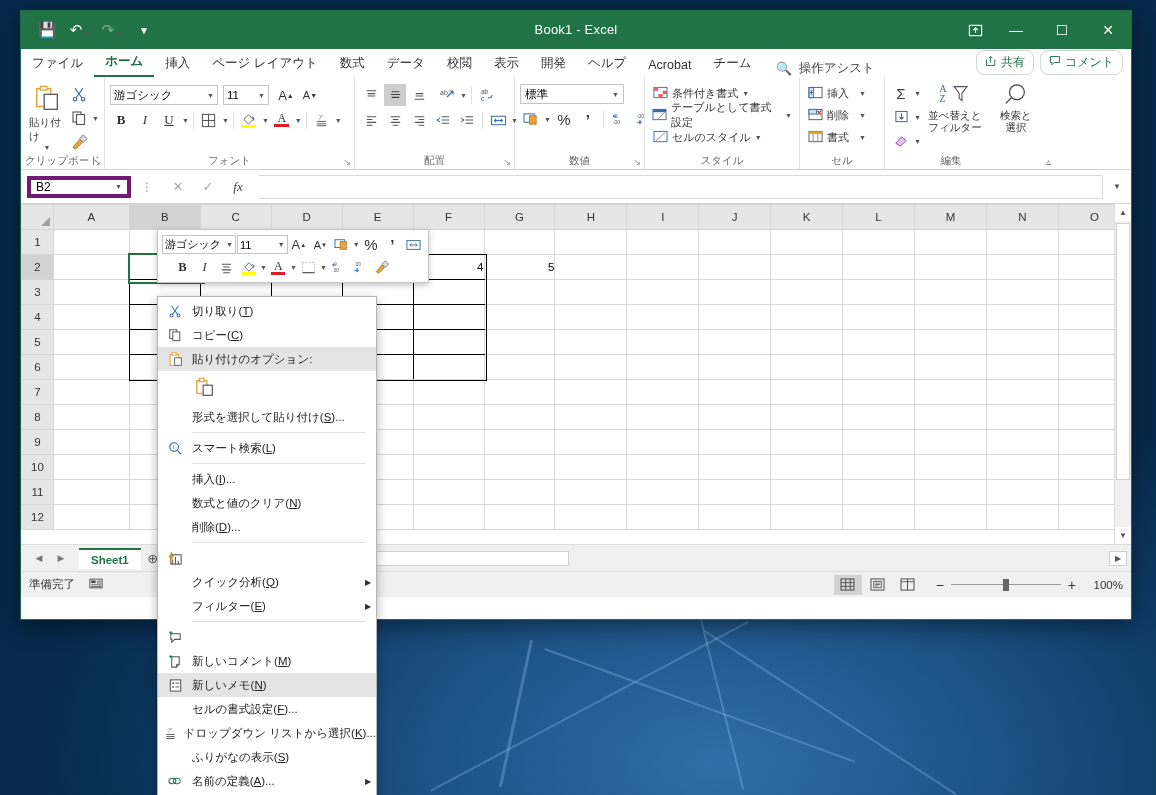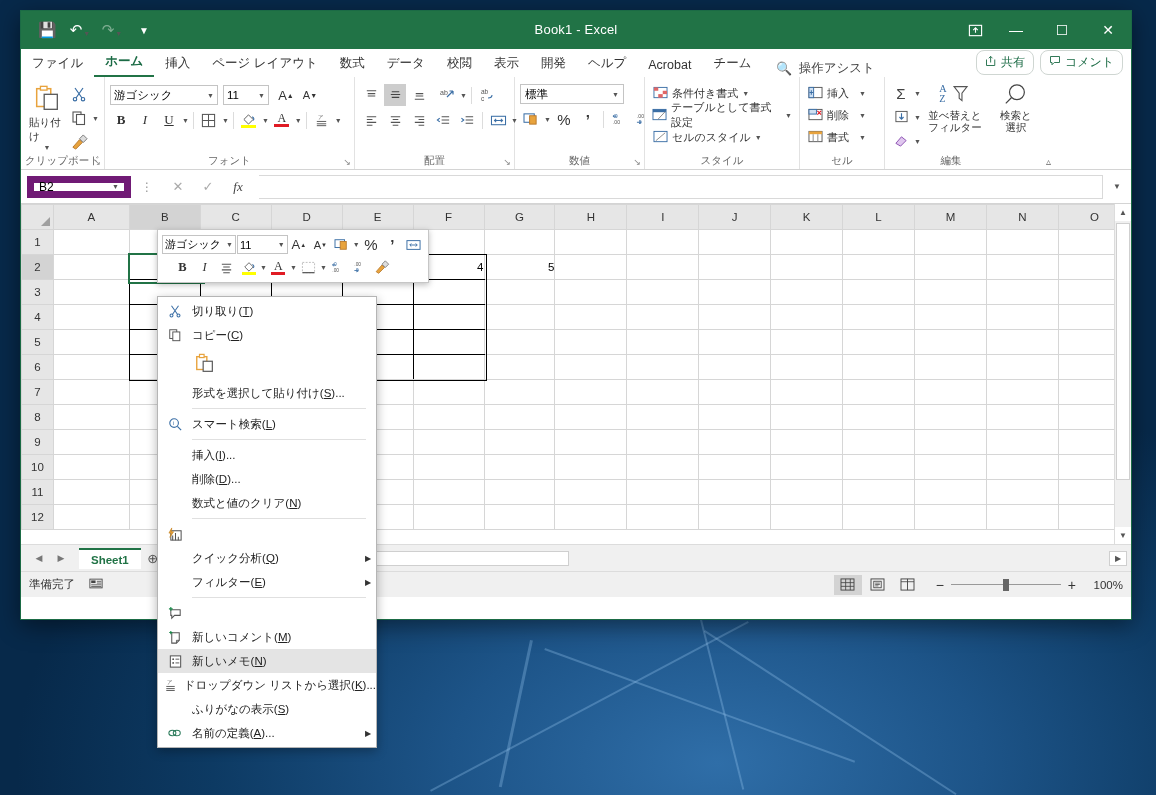--- a/index.html
+++ b/index.html
@@ -67,21 +67,21 @@
       display:flex;align-items:center;justify-content:space-between;padding:0 3px;box-sizing:border-box;background:#fff;}
   .num-input{width:104px;height:20px;border:1px solid #c4c4c4;font-size:11.5px;
       display:flex;align-items:center;justify-content:space-between;padding:0 4px;box-sizing:border-box;background:#fff;}
   .lblrow{display:flex;align-items:center;gap:4px;font-size:11px;color:#333;height:22px;padding:0 2px;}
   .ic{width:16px;height:16px;display:inline-flex;align-items:center;justify-content:center;font-size:12px;}
   .collapse{position:absolute;right:6px;bottom:2px;font-size:10px;color:#666;}
 
   
   .fbar{height:34px;background:#fff;border-bottom:1px solid #d4d4d4;display:flex;align-items:center;
      padding:0 6px;gap:6px;box-sizing:border-box;}
-  .namebox{width:104px;height:22px;border:7px solid #701a75;font-size:12px;display:flex;
+  .namebox{width:104px;height:22px;border:4px solid #701a75;font-size:12px;display:flex;
      align-items:center;justify-content:space-between;padding:0 5px;box-sizing:border-box;}
   .fdots{color:#999;font-size:12px;padding:0 4px;}
   .fbtns{display:flex;gap:0;}
   .fbtn{width:30px;height:22px;display:flex;align-items:center;justify-content:center;font-size:13px;color:#aaa;}
   .fbtn.fx{color:#444;font-style:italic;font-family:"Liberation Serif",serif;}
   .finput{flex:1;height:22px;border:1px solid #d9d9d9;border-left:none;background:#fff;}
   .fdrop{width:16px;height:22px;display:flex;align-items:center;justify-content:center;font-size:8px;color:#555;}
 
   
   .gridwrap{position:relative;height:340px;background:#fff;overflow:hidden;}
@@ -1010,20 +1010,30 @@
   </div>
   <div class="mi">
     <span class="mic">
       <svg width="14" height="14" viewBox="0 0 16 16">
           <rect x="2" y="2" width="8" height="10" fill="#fff" stroke="#555" stroke-width="1.1"></rect>
           <rect x="5.5" y="4.5" width="8" height="10" fill="#fff" stroke="#555" stroke-width="1.1"></rect>
         </svg>
     </span>
     <span class="mtx">コピー(<u>C</u>)</span>
   </div>
+  <div class="mi hl">
+    <span class="mic">
+      <svg width="15" height="15" viewBox="0 0 18 18">
+          <rect x="2.5" y="3" width="10" height="13" fill="#fff" stroke="#e8a33d" stroke-width="1.3"></rect>
+          <rect x="5" y="1" width="5" height="3" fill="#fff" stroke="#e8a33d" stroke-width="1.1"></rect>
+          <rect x="8" y="7" width="8" height="9" fill="#fff" stroke="#5a5a5a" stroke-width="1.1"></rect>
+        </svg>
+    </span>
+    <span class="mtx">貼り付けのオプション:</span>
+  </div>
   <div class="pasteicons">
     <span class="pbig">
       <svg width="22" height="22" viewBox="0 0 24 24">
           <rect x="3" y="4" width="11" height="14" fill="#fff" stroke="#e8a33d" stroke-width="1.5"></rect>
           <rect x="6" y="1.5" width="5" height="3.5" fill="#fff" stroke="#e8a33d" stroke-width="1.3"></rect>
           <rect x="10" y="9" width="10" height="11" fill="#fff" stroke="#5a5a5a" stroke-width="1.3"></rect>
         </svg>
     </span>
   </div>
   <div class="mi">
@@ -1041,25 +1051,25 @@
     </span>
     <span class="mtx">スマート検索(<u>L</u>)</span>
   </div>
   <div class="misep"></div>
   <div class="mi">
     <span class="mic"></span>
     <span class="mtx">挿入(<u>I</u>)...</span>
   </div>
   <div class="mi">
     <span class="mic"></span>
+    <span class="mtx">数式と値のクリア(<u>N</u>)</span>
+  </div>
+  <div class="mi">
+    <span class="mic"></span>
     <span class="mtx">削除(<u>D</u>)...</span>
-  </div>
-  <div class="mi">
-    <span class="mic"></span>
-    <span class="mtx">数式と値のクリア(<u>N</u>)</span>
   </div>
   <div class="misep"></div>
   <div class="mi">
     <span class="mic">
       <svg width="15" height="15" viewBox="0 0 16 16">
           <rect x="3" y="4" width="11" height="10" fill="#fff" stroke="#555" stroke-width="1.1"></rect>
           <path d="M5 14 V9 M8 14 V6.5 M11 14 V10.5" stroke="#555" stroke-width="1.1"></path>
           <path d="M4 1 L1 6.5 H3.5 L2 11 L6 5 H3.5 Z" fill="#e8a33d" stroke="#c4821f" stroke-width="0.7"></path>
         </svg>
     </span>
@@ -1100,20 +1110,24 @@
       <svg width="15" height="15" viewBox="0 0 16 16">
           <rect x="2.5" y="2" width="11" height="12" fill="#fff" stroke="#555" stroke-width="1.1"></rect>
           <circle cx="5.5" cy="5.5" r="1" fill="#555"></circle>
           <circle cx="5.5" cy="9.5" r="1" fill="#555"></circle>
           <path d="M8 5.5 H12 M8 9.5 H12" stroke="#555" stroke-width="1"></path>
         </svg>
     </span>
     <span class="mtx">新しいメモ(<u>N</u>)</span>
   </div>
   <div class="mi">
+    <span class="mic"></span>
+    <span class="mtx">セルの書式設定(<u>F</u>)...</span>
+  </div>
+  <div class="mi">
     <span class="mic">
       <svg width="15" height="15" viewBox="0 0 16 16">
           <text x="4" y="6" font-size="6" fill="#555">ア</text>
           <path d="M3.5 9 H12.5 M3.5 11.3 H12.5 M3.5 13.3 H12.5" stroke="#555" stroke-width="1"></path>
         </svg>
     </span>
     <span class="mtx">ドロップダウン リストから選択(<u>K</u>)...</span>
   </div>
   <div class="mi">
     <span class="mic"></span>

